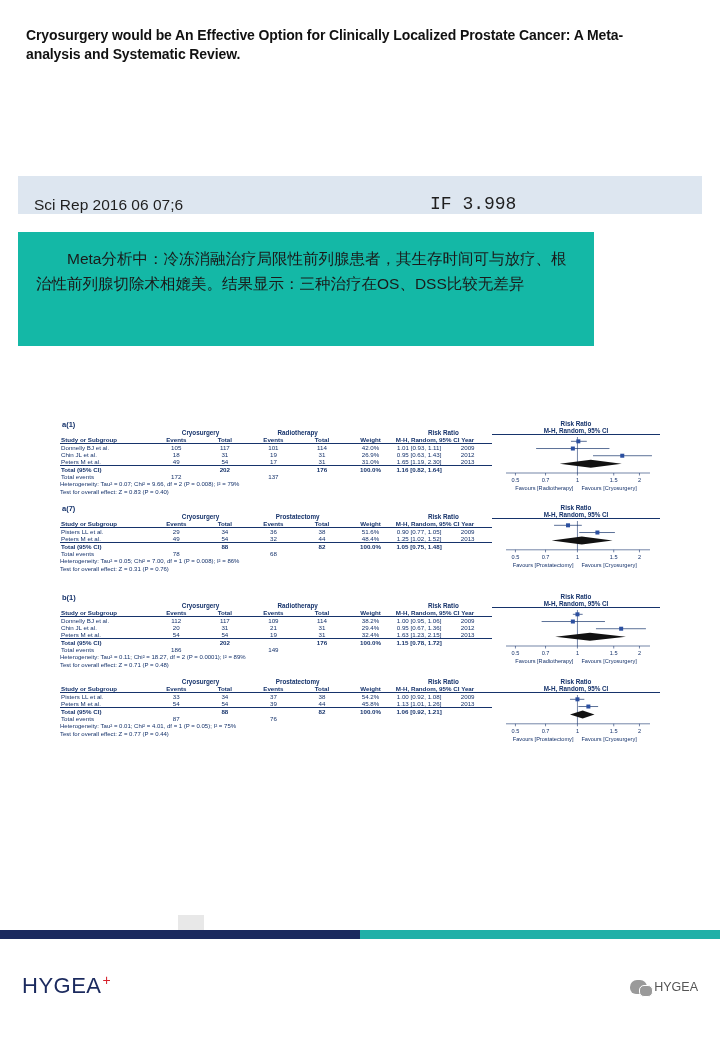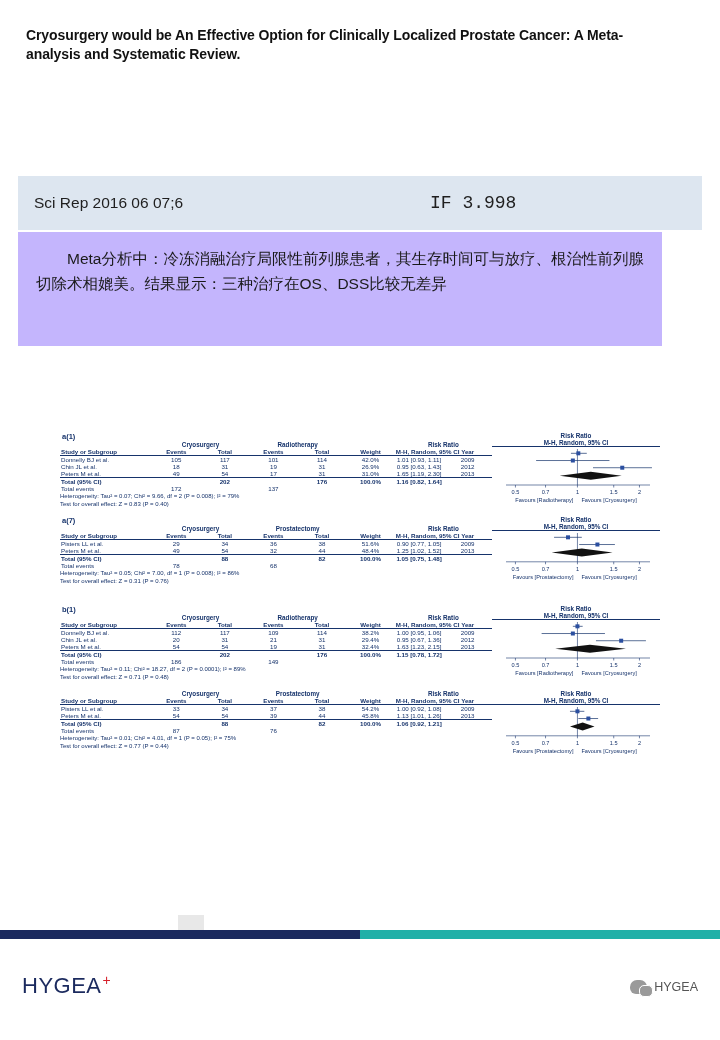--- a/index.html
+++ b/index.html
@@ -26,46 +26,46 @@
     letter-spacing: -0.1px;
     color: #111111;
   }
 
   
   .journal-bar {
     position: absolute;
     left: 18px;
     top: 176px;
     width: 684px;
-    height: 54px;
+    height: 38px;
     background: #dde6f0;
     display: flex;
-    align-items: center;
+    align-items: flex-end;
   }
   .journal-ref {
     margin-left: 16px;
     font-size: 15.5px;
     color: #1f1f1f;
   }
   .journal-if {
     position: absolute;
     left: 412px;
     font-size: 18px;
     color: #1f1f1f;
     font-family: Liberation Mono, monospace;
   }
 
   
   .summary {
     position: absolute;
     left: 18px;
     top: 232px;
-    width: 644px;
+    width: 576px;
     height: 114px;
-    background: #c4b5fd;
+    background: #14b8a6;
     padding: 14px 18px 0 18px;
     font-size: 15.5px;
     line-height: 1.62;
     color: #1a1a1a;
   }
   .summary .indent { display: inline-block; width: 2em; }
 
   
   .figure {
     position: absolute;
@@ -204,21 +204,21 @@
 <div class="title">Cryosurgery would be An Effective Option for Clinically Localized Prostate Cancer: A Meta-analysis and Systematic Review.</div>
 
 <div class="journal-bar">
   <span class="journal-ref">Sci Rep 2016 06 07;6</span>
   <span class="journal-if">IF 3.998</span>
 </div>
 
 <div class="summary"><span class="indent"></span><span>Meta分析中：冷冻消融治疗局限性前列腺患者，其生存时间可与放疗、根治性前列腺切除术相媲美。结果显示：三种治疗在OS、DSS比较无差异</span></div>
 
 <div class="figure" id="figure">
-    <div class="panel" style="margin-bottom: 8px; margin-top: 12px;">
+    <div class="panel" style="margin-bottom: 8px;">
       <div class="panel-label">a(1)</div>
       <table class="forest">
         <thead>
           <tr class="tophead">
             <th class="studyname"></th>
             <th colspan="2">Cryosurgery</th>
             <th colspan="2">Radiotherapy</th>
             <th></th>
             <th colspan="2">Risk Ratio</th>
           </tr>

